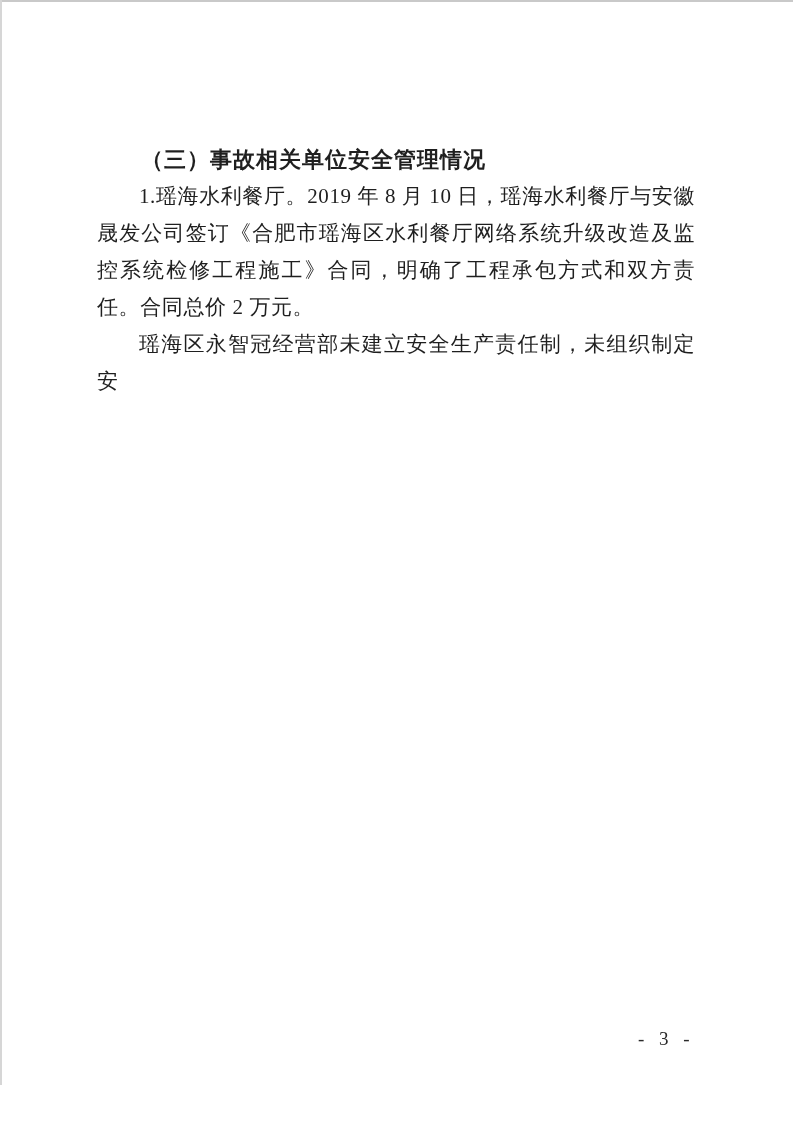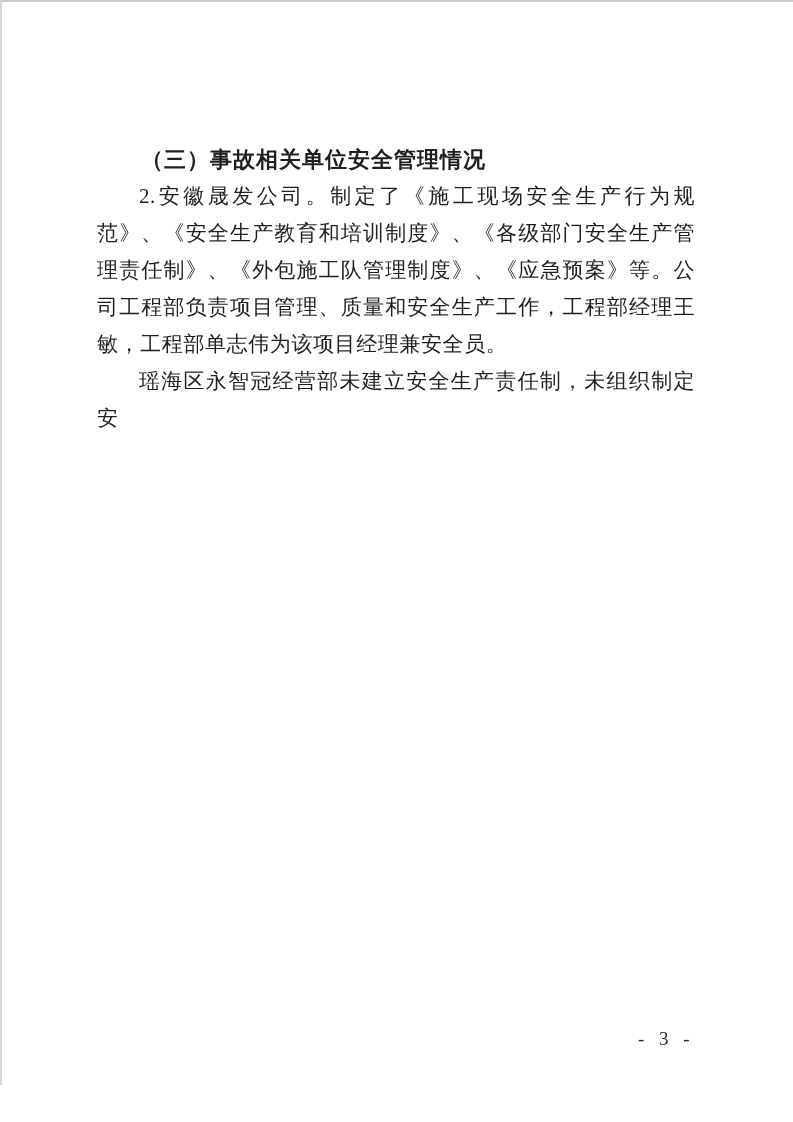--- a/index.html
+++ b/index.html
@@ -66,22 +66,22 @@
 <body>
 
 <div class="page">
 
   <div class="edge-top"></div>
   <div class="edge-left"></div>
 
   <div class="content">
     <h2 class="heading">（三）事故相关单位安全管理情况</h2>
 
+    <p class="body-par">1.瑶海水利餐厅。2019 年 8 月 10 日，瑶海水利餐厅与安徽晟发公司签订《合肥市瑶海区水利餐厅网络系统升级改造及监控系统检修工程施工》合同，明确了工程承包方式和双方责任。合同总价 2 万元。</p>
 
-    <p class="body-par">2.安徽晟发公司。制定了《施工现场安全生产行为规范》、《安全生产教育和培训制度》、《各级部门安全生产管理责任制》、《外包施工队管理制度》、《应急预案》等。公司工程部负责项目管理、质量和安全生产工作，工程部经理王敏，工程部单志伟为该项目经理兼安全员。</p>
 
 
 
     <p class="body-par">瑶海区永智冠经营部未建立安全生产责任制，未组织制定安</p>
   </div>
 
   <div class="page-number">- 3 -</div>
 
 </div>
 

